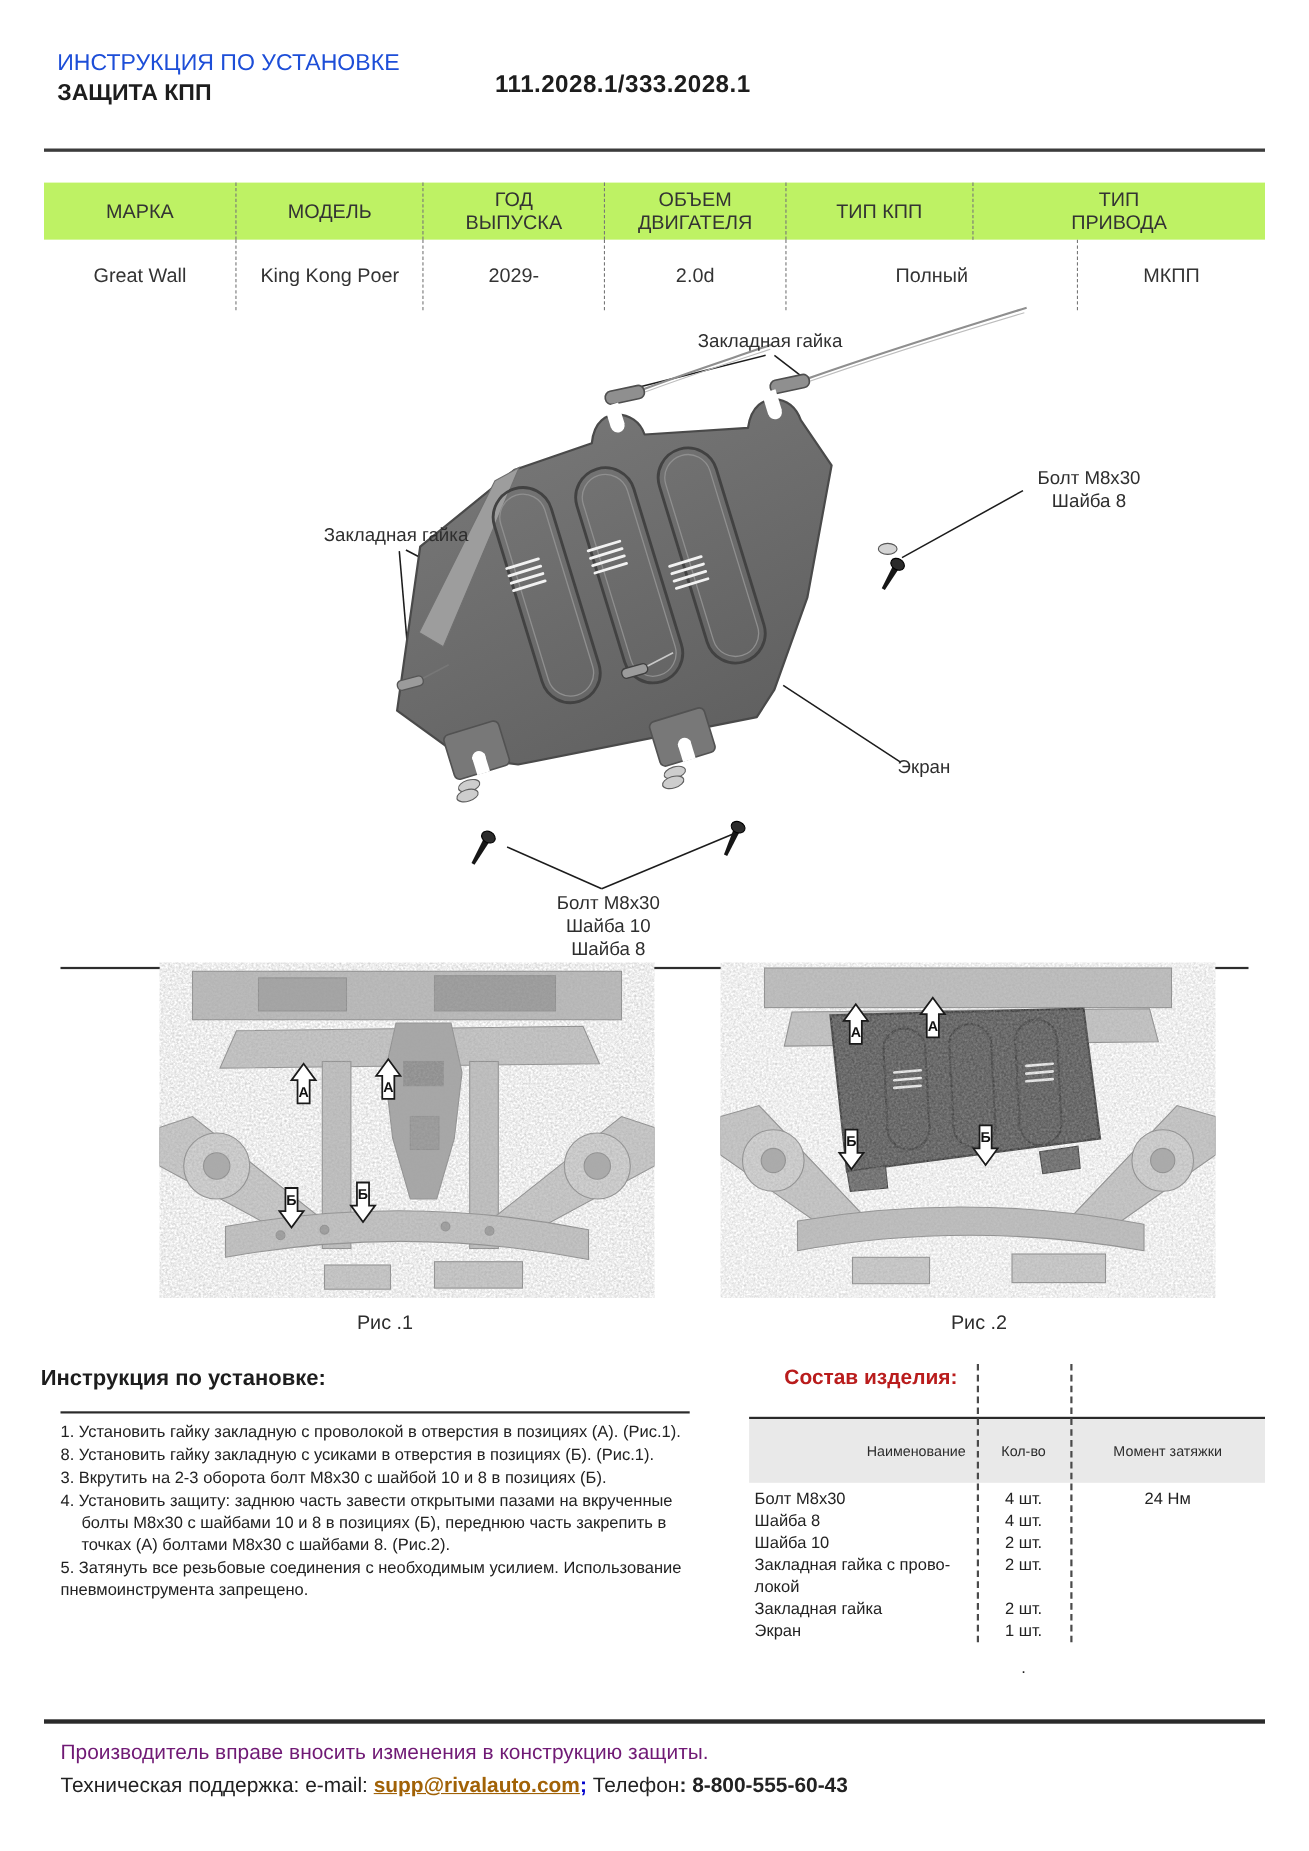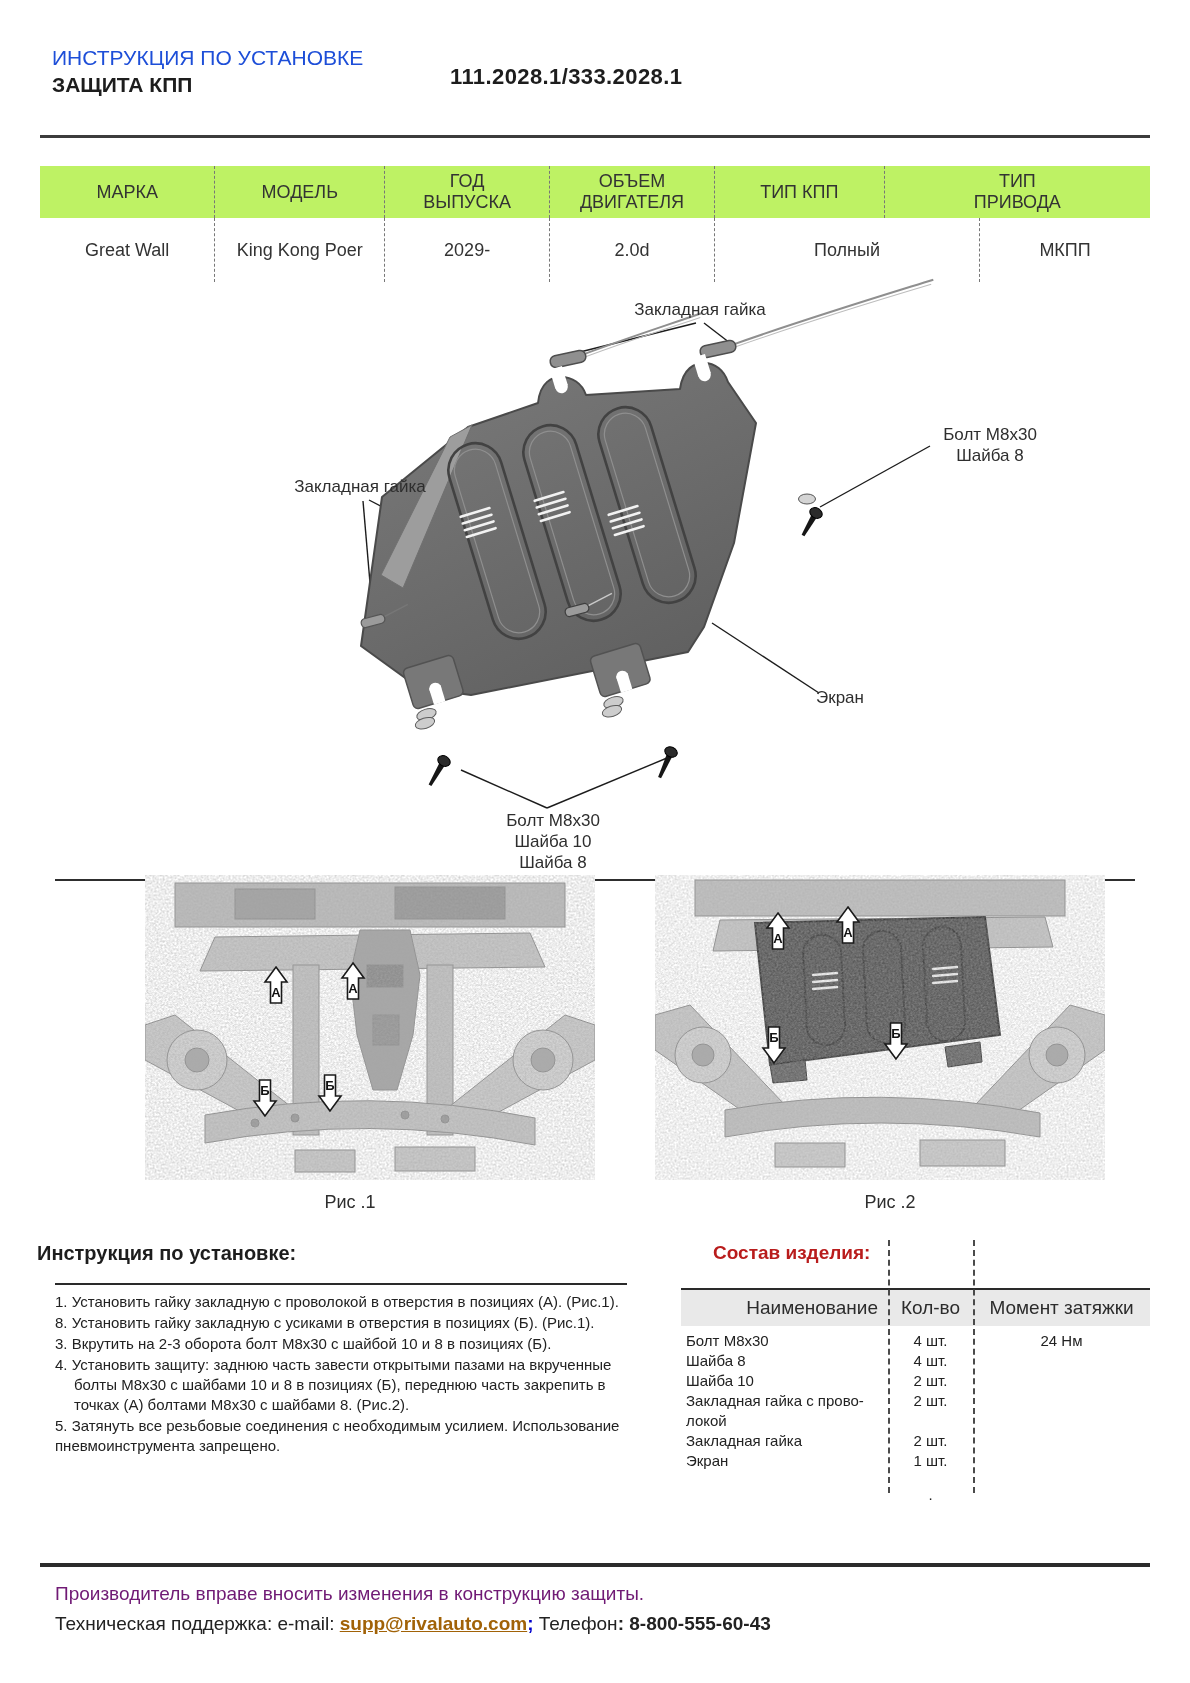--- a/index.html
+++ b/index.html
@@ -43,21 +43,21 @@
   
   .inst-title{left:37px;top:1242px;font-size:20px;font-weight:bold;color:#1d1d1d;}
   .inst-rule{left:55px;top:1283px;width:572px;height:2px;background:#2a2a2a;}
   .inst-steps{left:55px;top:1292px;width:580px;font-size:15px;line-height:20px;color:#222;}
   .step{padding-left:19px;text-indent:-19px;margin:0 0 1px 0;}
   .step.flush{padding-left:0;text-indent:0;}
 
   
   .parts-title{left:665px;top:1242px;font-size:19px;font-weight:bold;color:#b91c1c;margin-left:48px;}
   .parts-table{left:681px;top:1288px;width:469px;border-top:2px solid #2a2a2a;}
-  .parts-head{display:flex;background:#e9e9e9;height:36px;align-items:center;font-size:19px;color:#2c2c2c;}
+  .parts-head{display:flex;background:#e9e9e9;height:58px;align-items:center;font-size:13px;color:#2c2c2c;}
   .ph-name{width:207px;text-align:right;padding-right:10px;box-sizing:border-box;}
   .ph-qty{width:85px;text-align:center;}
   .ph-torque{width:177px;text-align:center;}
   .parts-body{font-size:15px;line-height:20px;color:#222;padding-top:5px;}
   .parts-row{display:flex;}
   .pr-name{width:207px;padding-left:5px;box-sizing:border-box;}
   .pr-qty{width:85px;text-align:center;}
   .pr-torque{width:177px;text-align:center;}
   .vdash{position:absolute;top:1240px;height:253px;width:0;border-left:2px dashed #4a4a4a;}
   .vd1{left:888px;} .vd2{left:973px;}

